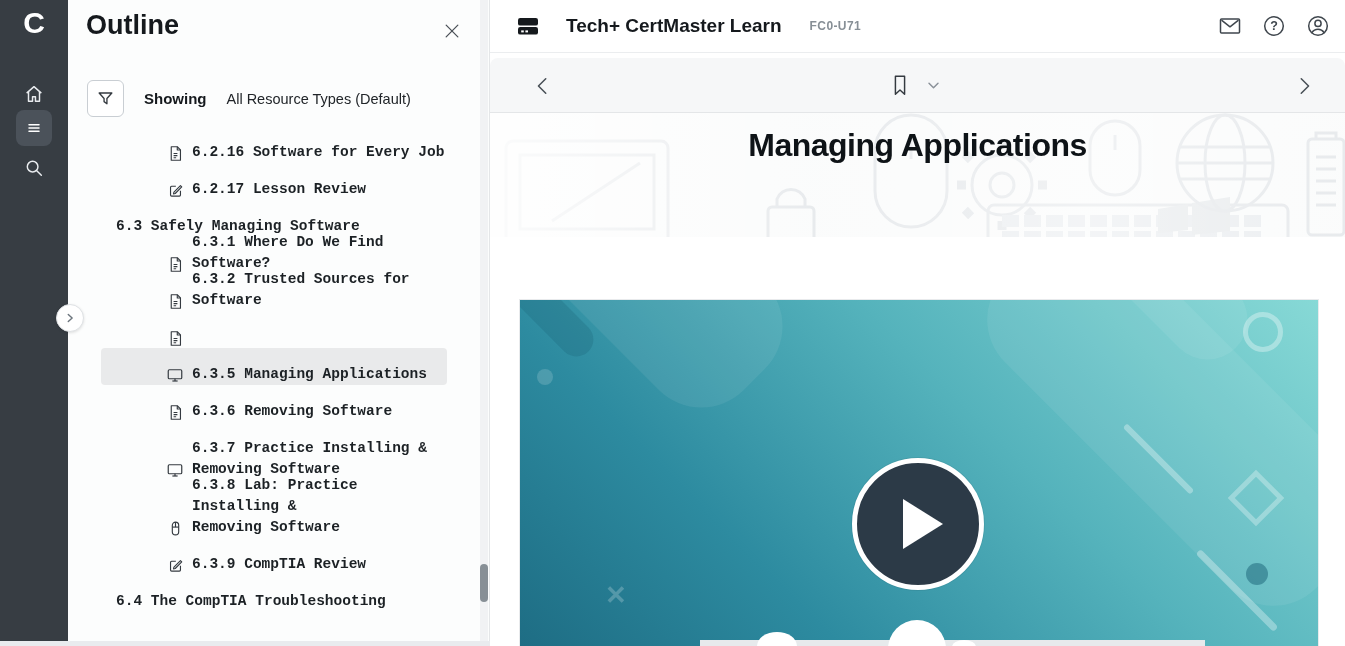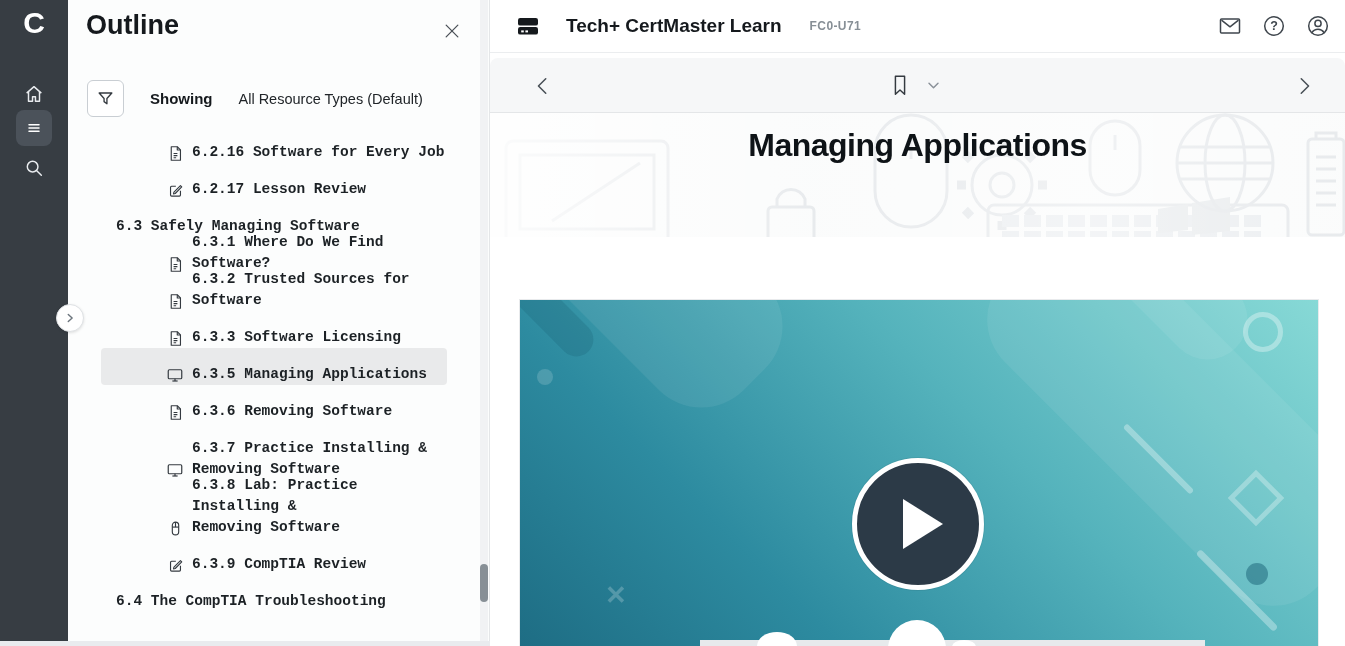--- a/index.html
+++ b/index.html
@@ -17,21 +17,21 @@
   .expander{position:absolute;left:56px;top:304px;width:28px;height:28px;border-radius:50%;
             background:#fff;border:1px solid #dfe2e5;box-shadow:0 1px 3px rgba(0,0,0,.12);
             display:flex;align-items:center;justify-content:center;z-index:9;}
 
   
   .panel{position:absolute;left:68px;top:0;width:422px;height:641px;background:#fcfdfd;
          border-right:1px solid #e4e6e8;z-index:4;padding-left:28px;}
   .panel-title{position:absolute;left:18px;top:10px;font-size:27px;font-weight:bold;color:#15191d;}
   .panel-close{position:absolute;right:24px;top:18px;width:26px;height:26px;
                display:flex;align-items:center;justify-content:center;cursor:pointer;}
-  .filter-row{position:absolute;left:19px;top:80px;height:37px;display:flex;align-items:center;gap:26px;}
+  .filter-row{position:absolute;left:19px;top:80px;height:37px;display:flex;align-items:center;gap:20px;}
   .filter-btn{width:37px;height:37px;background:#fff;border:1px solid #c9ced3;border-radius:6px;
               display:flex;align-items:center;justify-content:center;}
   .filter-label{font-size:15px;font-weight:bold;color:#15191d;}
   .filter-value{font-size:14.5px;color:#212529;}
   .olist{position:absolute;left:0;top:126px;right:0;}
   .orow{display:flex;align-items:flex-end;height:37px;margin:0 42px 0 33px;border-radius:4px;font-family:Liberation Mono, monospace;}
   .orow.two{height:58px;}
   .orow.item{padding-left:64px;}
   .orow.section{padding-left:15px;}
   .orow.selected{background:#e9eaeb;}
@@ -199,21 +199,20 @@
       </div>
 
       <div class="orow item">
         <span class="oicon">
           <svg width="17" height="17" viewBox="0 0 24 24" fill="none" stroke="#343a40" stroke-width="1.6" stroke-linejoin="round">
               <path d="M6 2.5h8.5L19 7v14.5H6z"></path>
               <path d="M14.5 2.5V7H19"></path>
               <path d="M9.3 12h5.4M9.3 15h5.4M9.3 18h3.6"></path>
             </svg>
         </span>
-        <span class="olabel">6.3.3 Software Licensing</span>
       </div>
 
 
       <div class="orow item selected">
         <span class="oicon">
           <svg width="18" height="18" viewBox="0 0 24 24" fill="none" stroke="#343a40" stroke-width="1.6" stroke-linejoin="round">
               <rect x="3" y="5" width="18" height="12" rx="1.5"></rect>
               <path d="M8.5 20h7"></path>
               <path d="M12 17v3"></path>
             </svg>

